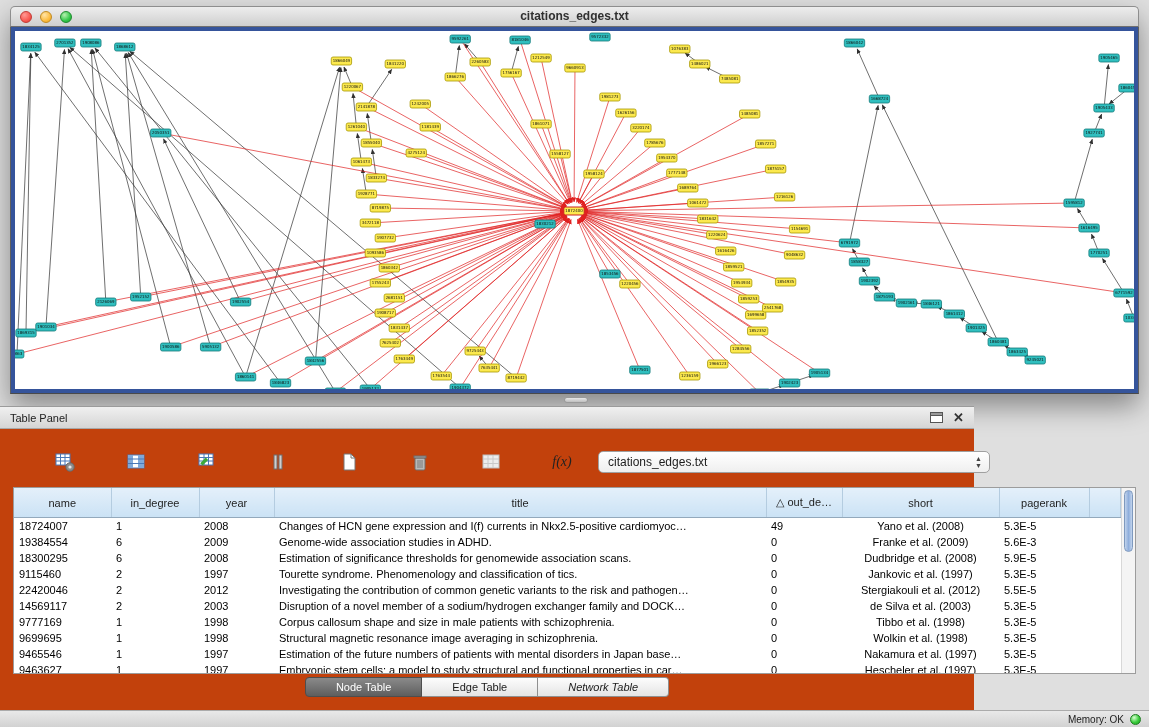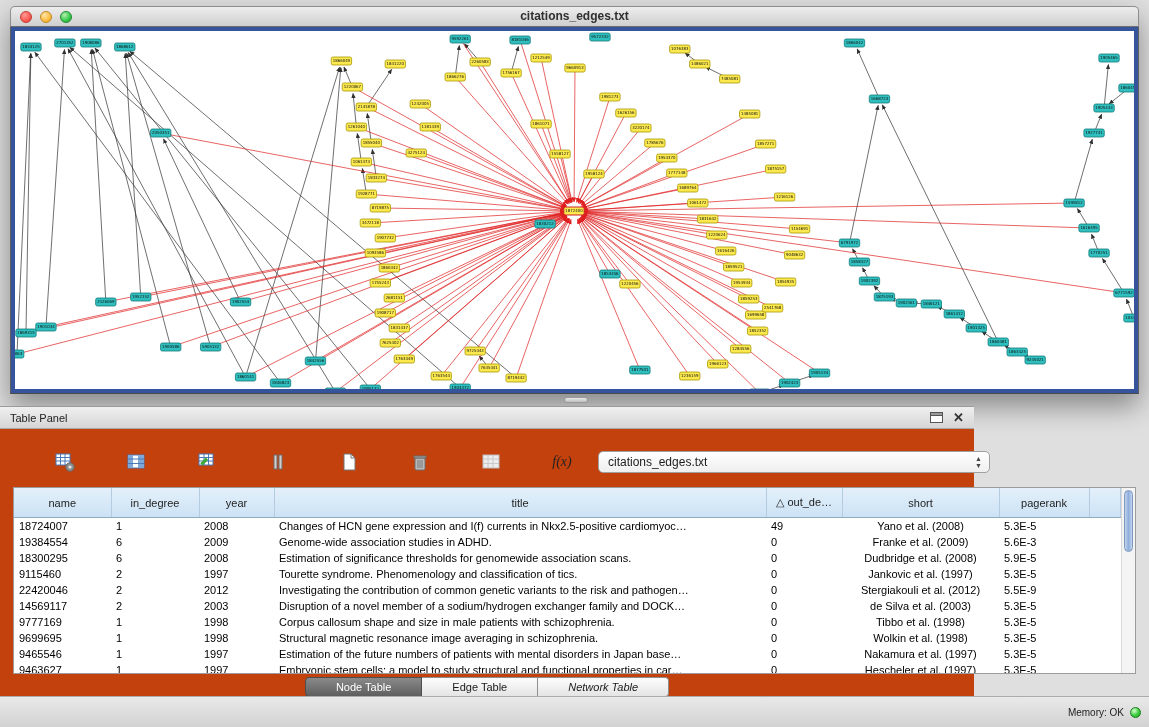--- a/index.html
+++ b/index.html
@@ -115,21 +115,21 @@
     height:20px; line-height:18px; padding:0 30px; font-size:11px; color:#1A1A1A;
     background:linear-gradient(#FDFDFD,#E4E4E4);
     border:1px solid #8F8F8F; border-left:none;
   }
   .tab:first-child { border-left:1px solid #8F8F8F; border-radius:4px 0 0 4px; }
   .tab:last-child { border-radius:0 4px 4px 0;font-style:italic; }
   .tab.selected { background:linear-gradient(#8A8A8A,#5E5E5E); color:#FFF; border-color:#4E4E4E; }
 
   
   .status-bar {
-    position:absolute; left:0; bottom:0; width:1149px; height:31px;
+    position:absolute; left:0; bottom:0; width:1149px; height:17px;
     background:linear-gradient(#E9E9E9,#D2D2D2); border-top:1px solid #ABABAB;
     display:flex; align-items:center; justify-content:flex-end; gap:6px;
     padding:0 8px; font-size:10px; color:#222;
   }
   .mem-dot {
     width:11px; height:11px; border-radius:50%;
     background: radial-gradient(circle at 35% 30%, #D9FFD2, #3ACD3C 55%, #1F9E22);
     border:1px solid #1C7D1F;
   }
 </style>
@@ -908,21 +908,21 @@
             <td class="">5.3E-5</td>
             <td></td>
           </tr>
           <tr>
             <td class="">22420046</td>
             <td class="">2</td>
             <td class="">2012</td>
             <td class="">Investigating the contribution of common genetic variants to the risk and pathogen…</td>
             <td class="">0</td>
             <td class="c-center">Stergiakouli et al. (2012)</td>
-            <td class="">5.5E-9</td>
+            <td class="">5.5E-5</td>
             <td></td>
           </tr>
           <tr>
             <td class="">14569117</td>
             <td class="">2</td>
             <td class="">2003</td>
             <td class="">Disruption of a novel member of a sodium/hydrogen exchanger family and DOCK…</td>
             <td class="">0</td>
             <td class="c-center">de Silva et al. (2003)</td>
             <td class="">5.3E-5</td>

